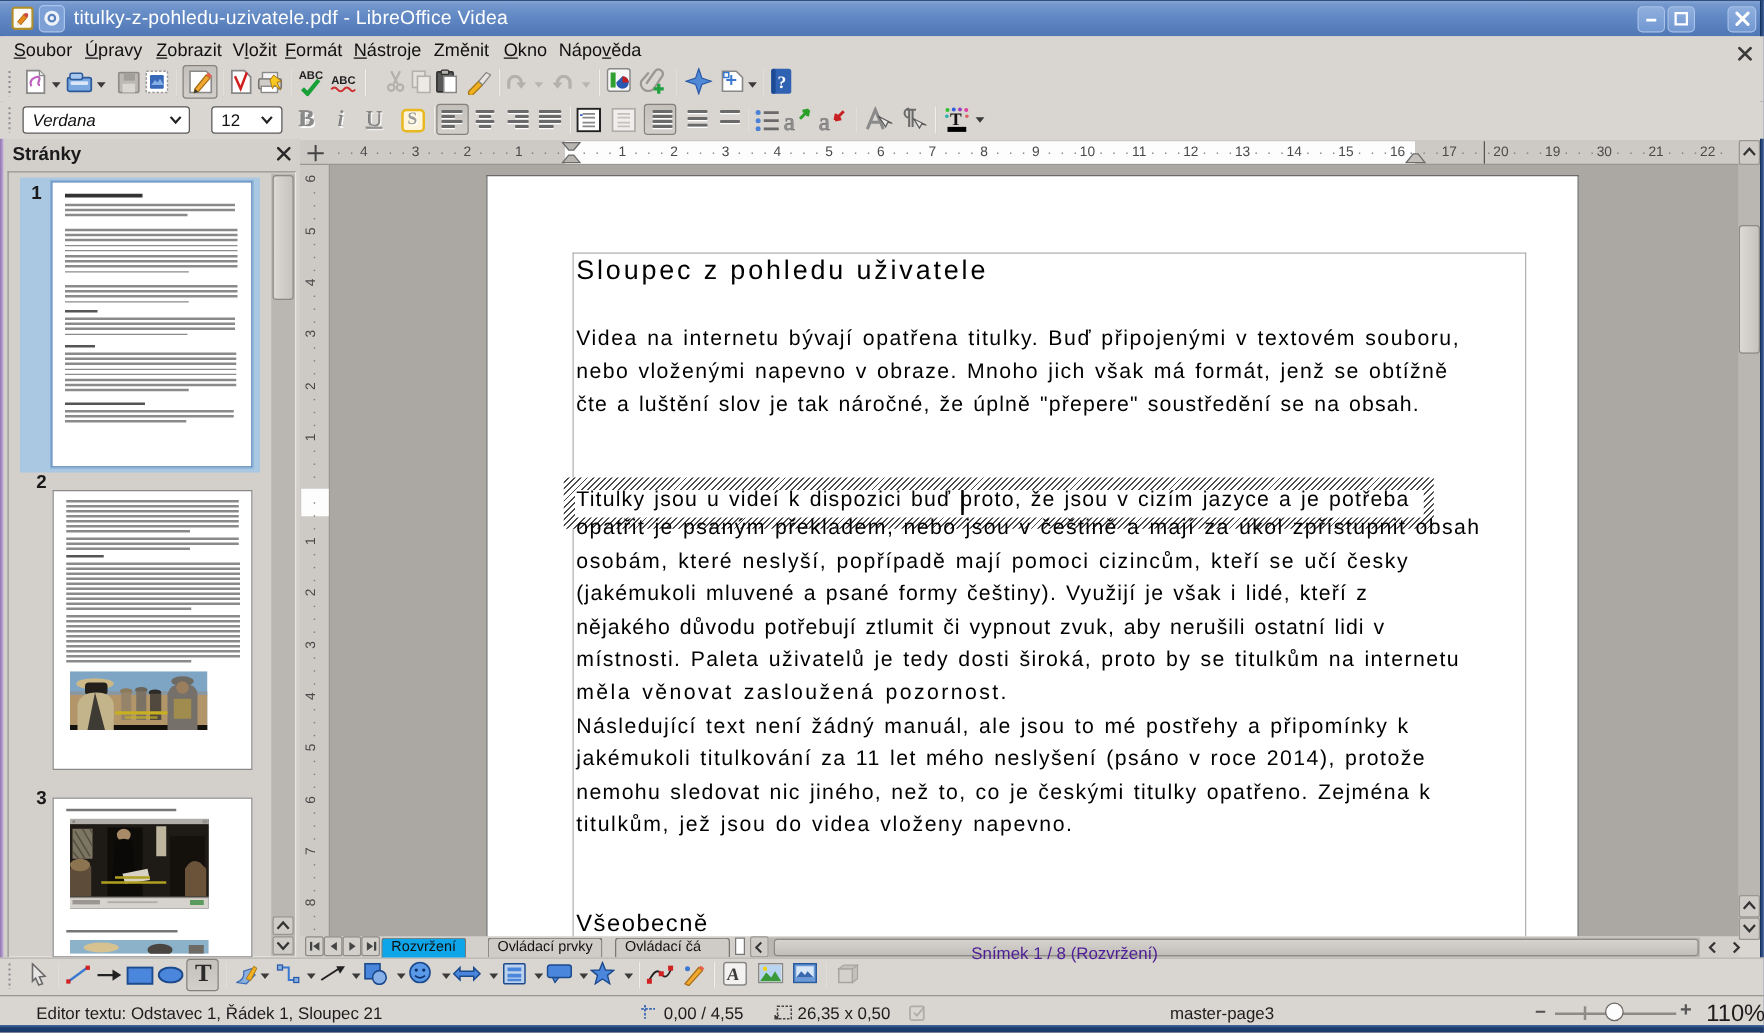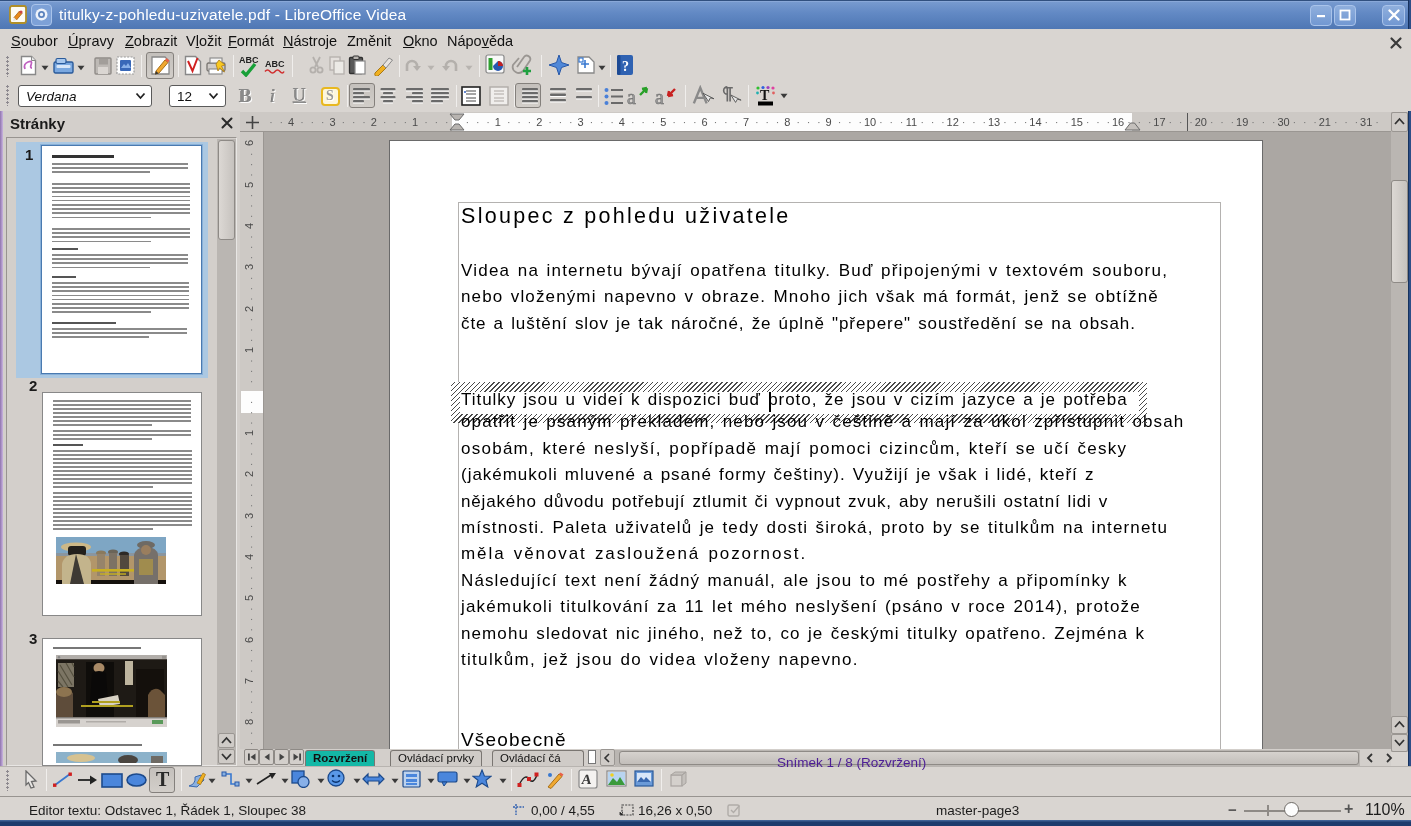--- a/index.html
+++ b/index.html
@@ -479,21 +479,21 @@
 <div class="rnum" style="left:952.7px;top:116px;transform:translateX(-50%)">12</div>
 <div class="rnum" style="left:994.05px;top:116px;transform:translateX(-50%)">13</div>
 <div class="rnum" style="left:1035.4px;top:116px;transform:translateX(-50%)">14</div>
 <div class="rnum" style="left:1076.75px;top:116px;transform:translateX(-50%)">15</div>
 <div class="rnum" style="left:1118.1px;top:116px;transform:translateX(-50%)">16</div>
 <div class="rnum" style="left:1159.45px;top:116px;transform:translateX(-50%)">17</div>
 <div class="rnum" style="left:1200.8px;top:116px;transform:translateX(-50%)">20</div>
 <div class="rnum" style="left:1242.15px;top:116px;transform:translateX(-50%)">19</div>
 <div class="rnum" style="left:1283.5px;top:116px;transform:translateX(-50%)">30</div>
 <div class="rnum" style="left:1324.85px;top:116px;transform:translateX(-50%)">21</div>
-<div class="rnum" style="left:1366.2px;top:116px;transform:translateX(-50%)">31</div>
+<div class="rnum" style="left:1366.2px;top:116px;transform:translateX(-50%)">22</div>
 <svg class="ab" style="left:240px;top:112px" width="1151" height="20" viewBox="0 0 1151 20">
     <rect x="30.425" y="10" width="1.1" height="1.1" fill="#7a7a7a"></rect>
     <rect x="40.7625" y="10" width="1.1" height="1.1" fill="#7a7a7a"></rect>
     <rect x="61.4375" y="10" width="1.1" height="1.1" fill="#7a7a7a"></rect>
     <rect x="71.775" y="10" width="1.1" height="1.1" fill="#7a7a7a"></rect>
     <rect x="82.1125" y="10" width="1.1" height="1.1" fill="#7a7a7a"></rect>
     <rect x="102.788" y="10" width="1.1" height="1.1" fill="#7a7a7a"></rect>
     <rect x="113.125" y="10" width="1.1" height="1.1" fill="#7a7a7a"></rect>
     <rect x="123.462" y="10" width="1.1" height="1.1" fill="#7a7a7a"></rect>
     <rect x="144.137" y="10" width="1.1" height="1.1" fill="#7a7a7a"></rect>
@@ -688,21 +688,21 @@
   </svg>
 <div class="ab" style="left:274px;top:749px;width:15px;height:16px;background:#d3cfcb;border:1px solid #8e8a86;border-radius:2px"></div>
 <svg class="ab" style="left:275px;top:751px" width="13" height="12" viewBox="0 0 13 12">
     <path d="M4.5 2.5 v7 l5-3.5z" fill="#444"></path>
   </svg>
 <div class="ab" style="left:289px;top:749px;width:15px;height:16px;background:#d3cfcb;border:1px solid #8e8a86;border-radius:2px"></div>
 <svg class="ab" style="left:290px;top:751px" width="13" height="12" viewBox="0 0 13 12">
     <path d="M3.5 2.5 v7 l5-3.5z" fill="#444"></path>
     <rect x="9.2" y="2.5" width="1.8" height="7" fill="#444"></rect>
   </svg>
-<div class="tabt" style="left:305px;background:#14b8a6;font-weight:700;z-index:3">Rozvržení</div>
+<div class="tabt" style="left:305px;background:#0ea5e9;font-weight:400;z-index:3">Rozvržení</div>
 <div class="tabt" style="left:390px;background:#cfcbc7">Ovládací prvky</div>
 <div class="tabt" style="left:492px;background:#cfcbc7;width:92px;overflow:hidden">Ovládací čá</div>
 <div class="ab" style="left:588px;top:750px;width:8px;height:14px;background:#fff;border:1px solid #777"></div>
 <div class="ab" style="left:600px;top:749px;width:15px;height:17px;background:#cfcbc7;border:1px solid #9a9692;border-radius:2px"></div>
 <svg class="ab" style="left:601px;top:752px" width="13" height="12" viewBox="0 0 13 12">
     <path d="M8 2 L4 6 L8 10" stroke="#333" stroke-width="1.6" fill="none"></path>
   </svg>
 <div class="ab" style="left:615px;top:750px;width:745px;height:16px;background:#bab6b2"></div>
 <div class="ab" style="left:619px;top:751px;width:740px;height:14px;background:linear-gradient(#d6d2ce,#c2beba);border:1px solid #8e8a86;border-radius:3px"></div>
 <div class="ab" style="left:1364px;top:750px;width:15px;height:16px;background:#d3cfcb"></div>
@@ -829,33 +829,33 @@
     <rect x="1" y="1" width="18" height="15" fill="#6a9ad8" stroke="#2a5a9a" stroke-width="1.2"></rect>
     <rect x="3" y="3" width="14" height="9" fill="#d8e6f8"></rect>
     <path d="M3 12 l4-5 3 3 2-3 5 5z" fill="#3868b0"></path>
   </svg>
 <div class="sep" style="left:661px;top:769px;height:22px"></div>
 <svg class="ab" style="left:669px;top:770px" width="21" height="18" viewBox="0 0 21 18">
     <rect x="2" y="5" width="11" height="11" fill="#d4d0cc" stroke="#a8a4a0" stroke-width="1.2"></rect>
     <path d="M2 5 l4-3 h11 l-4 3z M13 5 l4-3 v11 l-4 3z" fill="#c4c0bc" stroke="#a8a4a0" stroke-width="1"></path>
   </svg>
 <div class="ab" style="left:0px;top:796px;width:1411px;height:24px;background:#d9d5d1;border-top:1px solid #989490"></div>
-<div class="ab" style="left:29px;top:803px;font-size:13.5px;color:#1c1c1c;white-space:nowrap;">Editor textu: Odstavec 1, Řádek 1, Sloupec 38</div>
+<div class="ab" style="left:29px;top:803px;font-size:13.5px;color:#1c1c1c;white-space:nowrap;">Editor textu: Odstavec 1, Řádek 1, Sloupec 21</div>
 <svg class="ab" style="left:512px;top:803px" width="15" height="13" viewBox="0 0 15 13">
     <path d="M4 1 v11 M1 4 h11" stroke="#3060b0" stroke-width="1.4" stroke-dasharray="2 1.2"></path>
   </svg>
 <div class="ab" style="left:531px;top:803px;font-size:13.5px;color:#1c1c1c;white-space:nowrap;">0,00 / 4,55</div>
 <svg class="ab" style="left:619px;top:803px" width="15" height="13" viewBox="0 0 15 13">
     <rect x="3" y="2" width="11" height="10" fill="none" stroke="#444" stroke-width="1.2" stroke-dasharray="2 1.2"></rect>
     <path d="M1 12 l3-3 M1 9 v3 h3" stroke="#444" stroke-width="1"></path>
   </svg>
-<div class="ab" style="left:638px;top:803px;font-size:13.5px;color:#1c1c1c;white-space:nowrap;">16,26 x 0,50</div>
+<div class="ab" style="left:638px;top:803px;font-size:13.5px;color:#1c1c1c;white-space:nowrap;">26,35 x 0,50</div>
 <svg class="ab" style="left:727px;top:803px" width="14" height="14" viewBox="0 0 14 14">
     <rect x="1" y="2" width="11" height="11" rx="1.5" fill="none" stroke="#b0aca8" stroke-width="1.4"></rect>
     <path d="M4 7 l2.5 2.5 6-7" fill="none" stroke="#b0aca8" stroke-width="1.4"></path>
   </svg>
 <div class="ab" style="left:777px;top:755px;font-size:13.5px;color:#4c1d95;white-space:nowrap;">Snímek 1 / 8 (Rozvržení)</div>
 <div class="ab" style="left:936px;top:803px;font-size:13.5px;color:#1c1c1c;white-space:nowrap;">master-page3</div>
 <div class="ab" style="left:1228px;top:801px;font-size:15px;color:#555;white-space:nowrap;font-weight:700">−</div>
 <div class="ab" style="left:1244px;top:809.5px;width:97px;height:2px;background:#8e8a86"></div>
 <div class="ab" style="left:1267px;top:805px;width:2px;height:11px;background:#8e8a86"></div>
 <div class="ab" style="left:1284px;top:802px;width:15px;height:15px;background:#fdfdfd;border:1.5px solid #6e6a66;border-radius:50%"></div>
 <div class="ab" style="left:1344px;top:800px;font-size:16px;color:#555;white-space:nowrap;font-weight:700">+</div>
-<div class="ab" style="left:1365px;top:801px;font-size:16px;color:#1c1c1c;white-space:nowrap;">110%</div>
+<div class="ab" style="left:1365px;top:801px;font-size:19px;color:#1c1c1c;white-space:nowrap;">110%</div>
 </body></html>

